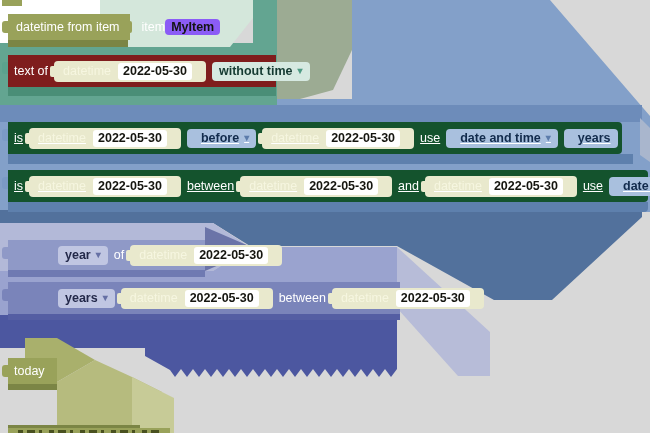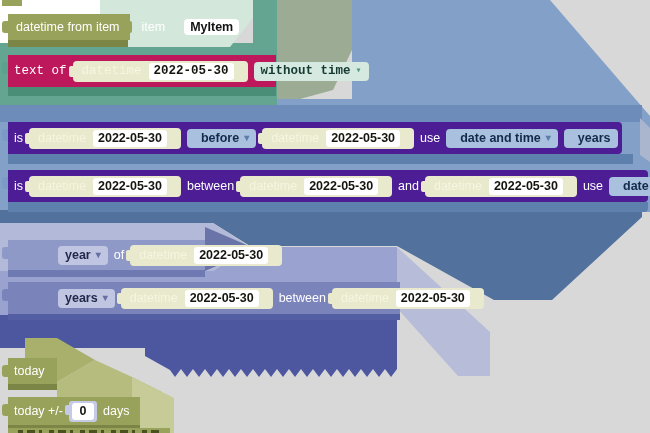--- a/index.html
+++ b/index.html
@@ -3,22 +3,22 @@
 <meta charset="utf-8">
 <style>
   html,body{margin:0;padding:0;background:#d8d8d8;}
   #stage{position:relative;width:650px;height:433px;overflow:hidden;background:#d8d8d8;
          font-family:"Liberation Sans",sans-serif;font-size:12.5px;}
   #bg{position:absolute;left:0;top:0;z-index:0;}
 
   .block{position:absolute;display:flex;align-items:center;white-space:nowrap;
          color:#fff;z-index:2;column-gap:6px;padding:0 6px;box-sizing:border-box;}
   .b-olive{background:#99a25a;}
-  .b-teal{background:#be185d;font-family:Liberation Mono, monospace;}
-  .b-blue{background:#4c1d95;}
+  .b-teal{background:#7f1d1d;}
+  .b-blue{background:#14532d;text-decoration:underline;}
   .b-lav{background:#8f99c7;}
   .b-indigo{background:#7a84ba;}
   .seg{display:flex;align-items:center;height:100%;}
 
   .strip{position:absolute;z-index:1;}
 
   .wlabel{color:#ffffff;}
 
   .cream{display:inline-flex;align-items:center;background:#e9e9cd;border-radius:4px;
          padding:0 14px 0 9px;column-gap:7px;position:relative;height:21px;}
@@ -35,21 +35,21 @@
   .dd-blue{background:#a9c0de;color:#122b4c;padding-left:14px;}
   .dd-blue .arr{color:#5c7cab;}
   .dd-lav{background:#c0c6e2;color:#23294a;margin-left:44px;}
   .dd-lav .arr{color:#6670a5;}
   .arr{font-size:10px;line-height:1;}
 
   .tab{position:absolute;left:-6px;top:7px;width:6px;height:12px;border-radius:3px 0 0 3px;z-index:2;}
   .tab-olive{background:#99a25a;} .tab-teal{background:#5ba28e;} .tab-blue{background:#7b9ac6;}
   .tab-lav{background:#8f99c7;} .tab-indigo{background:#7a84ba;}
 
-  .pill{background:#ffffff;border-radius:4px;padding:1px 6px;color:#141414;font-weight:bold;}
+  .pill{background:#8b5cf6;border-radius:4px;padding:1px 6px;color:#141414;font-weight:bold;}
   .nub{width:8px;height:12px;background:#99a25a;border-radius:0 2px 2px 0;margin-left:-6px;}
 
   .numchip{display:inline-flex;align-items:center;background:#c5cae6;border-radius:3px;
            padding:2px 3px;position:relative;}
   .numchip .val{min-width:12px;text-align:center;}
   .numnotch{position:absolute;left:-4px;top:4px;width:5px;height:10px;background:#c5cae6;border-radius:2px 0 0 2px;}
 
   .sliver{position:absolute;left:8px;top:428px;width:162px;height:5px;background:#99a25a;z-index:2;overflow:hidden;}
   .sliver .marks{height:4px;margin:2px 8px 0 10px;
     background:repeating-linear-gradient(90deg,#49511f 0 5px,transparent 5px 9px,#49511f 9px 17px,transparent 17px 21px,#49511f 21px 24px,transparent 24px 31px);}
@@ -83,21 +83,21 @@
     <polygon points="57,382 95,360 132,377 162,392 162,433 57,433" fill="#b6bb7e"></polygon>
     <polygon points="132,377 174,398 174,433 132,433" fill="#c7cb97"></polygon>
   </svg>
 
   <div class="block" style="left:8px;top:14px;height:26px;padding:0;column-gap:0;">
     <span class="tab tab-olive"></span>
     <div class="seg b-olive" style="padding:0 10px 0 8px;">
       <span class="wlabel">datetime from item</span>
     </div>
     <span class="nub"></span>
-    <span class="wlabel" style="margin:0 19px 0 10px;">item</span>
+    <span class="wlabel" style="margin:0 0 0 10px;">item</span>
     <span class="pill">MyItem</span>
   </div>
   <div class="strip" style="left:8px;top:40px;width:120px;height:7px;background:#7b8545;"></div>
 
   <div class="block b-teal" style="left:8px;top:55px;width:268px;height:32px;">
     <span class="tab tab-teal"></span>
     <span class="wlabel">text of</span>
     <span class="cream">
       <span class="notch"></span>
       <span class="clbl">datetime</span>
@@ -201,28 +201,19 @@
     </span>
   </div>
   <div class="strip" style="left:8px;top:314px;width:392px;height:6px;background:#545ea3;"></div>
 
   <div class="block b-olive" style="left:8px;top:358px;width:49px;height:26px;">
     <span class="tab tab-olive"></span>
     <span class="wlabel">today</span>
   </div>
   <div class="strip" style="left:8px;top:384px;width:49px;height:6px;background:#7b8545;"></div>
 
-  <div class="block b-olive" style="left:8px;top:397px;width:132px;height:28px;">
-    <span class="tab tab-olive"></span>
-    <span class="wlabel">today +/-</span>
-    <span class="numchip">
-      <span class="numnotch"></span>
-      <span class="val">0</span>
-    </span>
-    <span class="wlabel">days</span>
-  </div>
   <div class="strip" style="left:8px;top:425px;width:132px;height:3px;background:#7b8545;"></div>
 
   <div class="sliver">
     <div class="marks"></div>
   </div>
 
 </div>
 
 </body></html>

